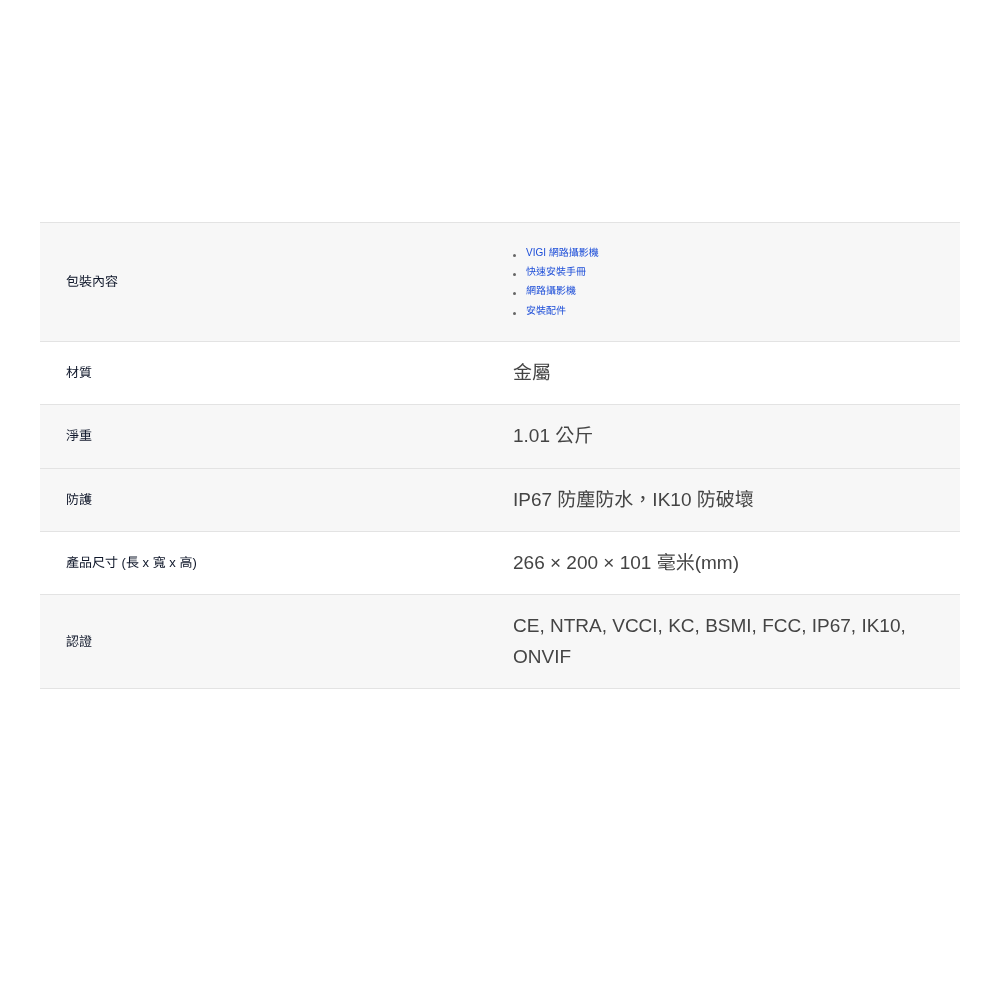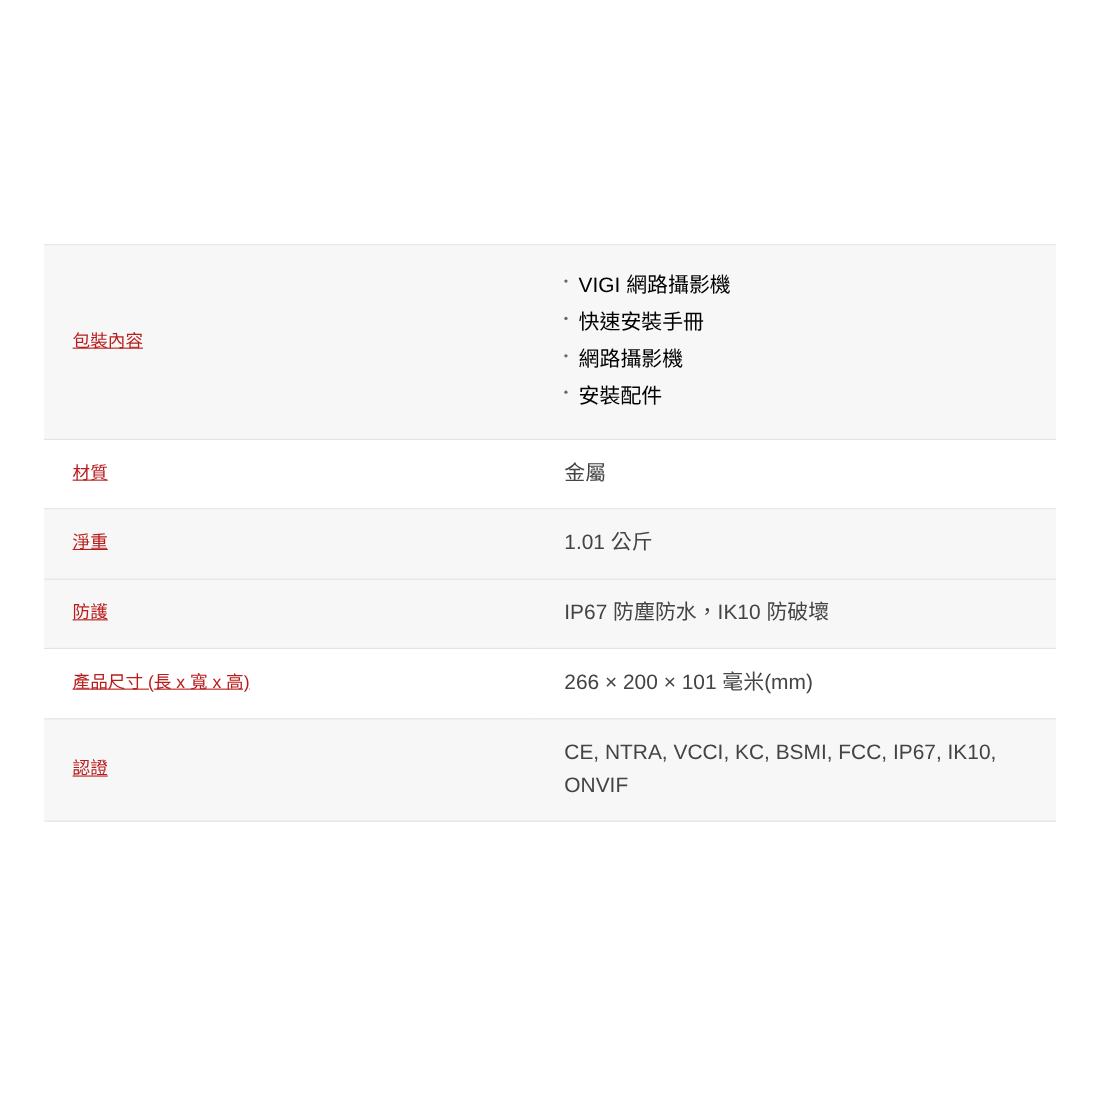--- a/index.html
+++ b/index.html
@@ -48,23 +48,22 @@
     padding: 16px 0 16px 0;
     font-size: 13.5px;
     line-height: 1.55;
     color: #444444;
   }
 
   .spec-table td.label {
     width: 405px;
     padding-left: 26px;
     padding-right: 10px;
-    color: #b91c1c;
-    font-size: 16px;
-    text-decoration: underline;
+    color: #0f172a;
+    font-size: 13px;
   }
 
   .spec-table td.value {
     padding-left: 32px;
     padding-right: 20px;
     color: #444444;
   }
 
   .spec-table td.value.tall {
     padding-top: 22px;
@@ -74,23 +73,23 @@
   ul.bullets {
     margin: 0;
     padding: 0;
     list-style: none;
   }
 
   ul.bullets li {
     position: relative;
     padding-left: 13px;
     margin: 0 0 3px 0;
-    font-size: 19px;
+    font-size: 10px;
     line-height: 1.62;
-    color: #000000;
+    color: #1d4ed8;
   }
 
   ul.bullets li:last-child {
     margin-bottom: 0;
   }
 
   ul.bullets li::before {
     content: "";
     position: absolute;
     left: 0;

